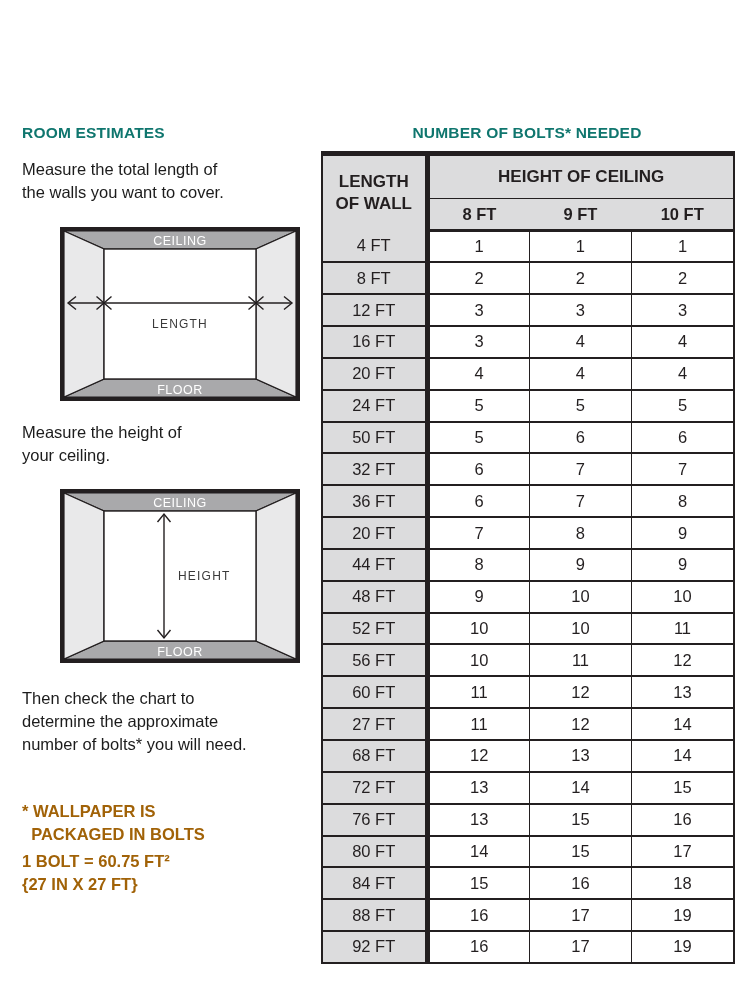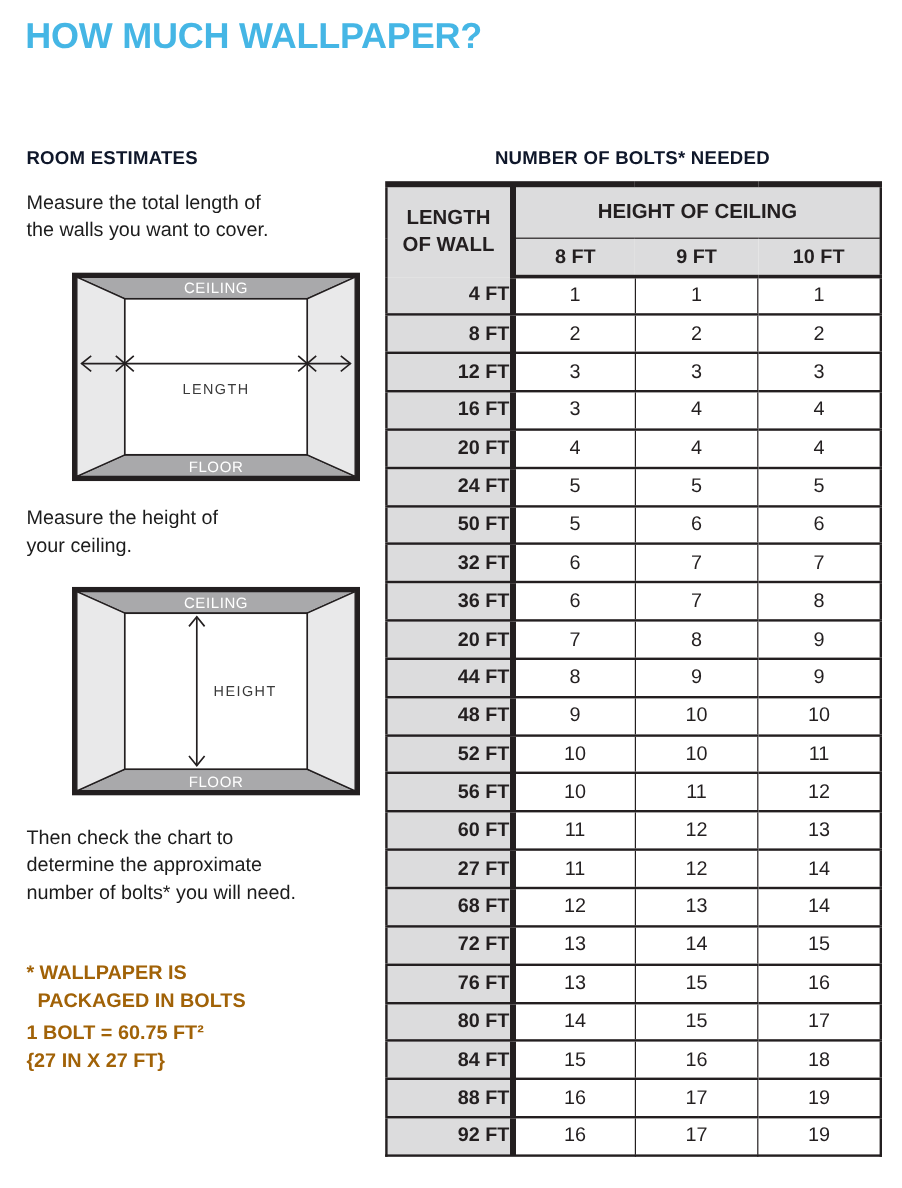--- a/index.html
+++ b/index.html
@@ -7,21 +7,21 @@
     position:relative; width:752px; height:990px; background:#ffffff;
     font-family:"Liberation Sans", sans-serif; color:#231f20; overflow:hidden;
   }
   
   .page-title {
     position:absolute; left:21px; top:13px; margin:0;
     font-size:30px; line-height:36px; font-weight:700; color:#45b6e5; letter-spacing:-0.2px;
   }
   .kicker {
     position:absolute; margin:0; font-size:15.5px; font-weight:700;
-    color:#0f172a; letter-spacing:0.2px;
+    color:#0f766e; letter-spacing:0.2px;
   }
   #room-heading { left:22px; top:124px; }
   #table-heading { left:321px; top:124px; width:412px; text-align:center; }
   
   .para {
     position:absolute; left:22px; margin:0; font-size:16.5px; line-height:23px;
     color:#1c1c1c; white-space:pre-line;
   }
   #step1 { top:158px; }
   #step2 { top:421px; }
@@ -55,35 +55,33 @@
   #bolts-table th.group {
     background:#dcdcdd; font-weight:700; font-size:17px; height:42px;
     border-bottom:1.5px solid #231f20;
   }
   #bolts-table th.sub {
     background:#dcdcdd; font-weight:700; font-size:16.5px; height:30px;
     border-bottom:3px solid #231f20;
   }
   #bolts-table tbody tr { height:31.85px; }
   #bolts-table tbody th {
-    background:#dcdcdd; font-weight:700; border-right:5px solid #231f20;
+    background:#dcdcdd; font-weight:400; border-right:5px solid #231f20;
     border-top:2px solid #231f20;
-    text-align:right;
   }
   #bolts-table tbody td { border-top:2px solid #231f20; font-weight:400; }
   #bolts-table tbody td + td { border-left:1.5px solid #231f20; }
   #bolts-table tbody tr:first-child th,
   #bolts-table tbody tr:first-child td { border-top:none; }
 </style>
 </head>
 <body>
 
 <div id="page">
 
-  <h1 class="page-title">HOW MUCH WALLPAPER?</h1>
 
   <h2 class="kicker" id="room-heading">ROOM ESTIMATES</h2>
 
   <p class="para" id="step1">Measure the total length of
 the walls you want to cover.</p>
 
   <div class="diagram" id="diagram-length">
     <svg width="240" height="174" viewBox="0 0 240 174">
       <rect x="2" y="2" width="236" height="170" fill="#ffffff" stroke="#231f20" stroke-width="4"></rect>
       <polygon points="4,4 236,4 196,22 44,22" fill="#a9a9ab" stroke="#231f20" stroke-width="1.2"></polygon>

